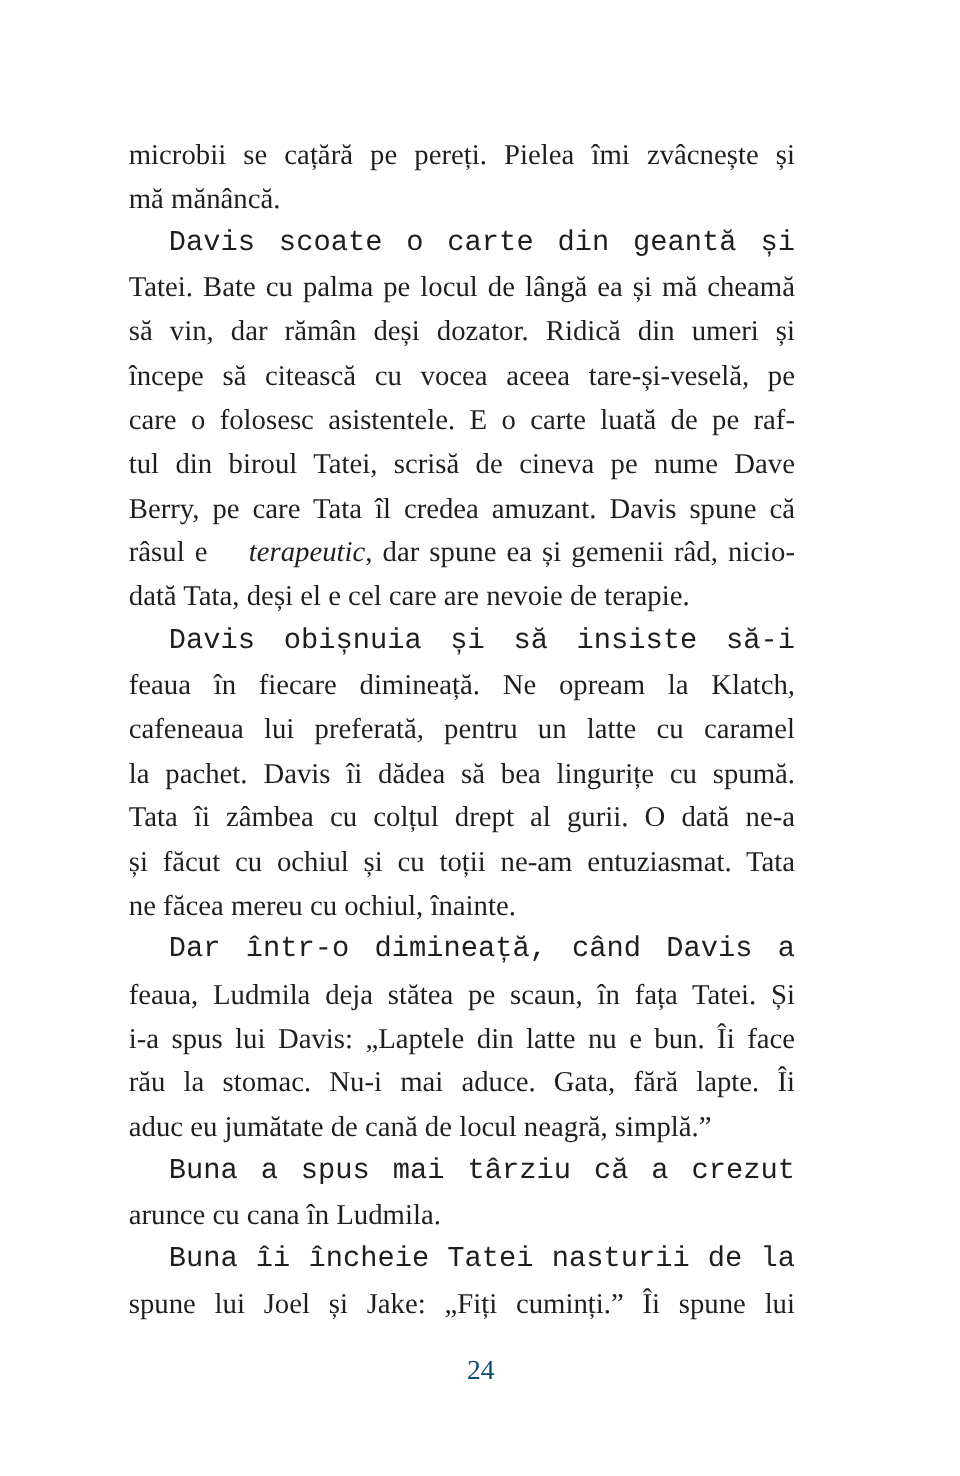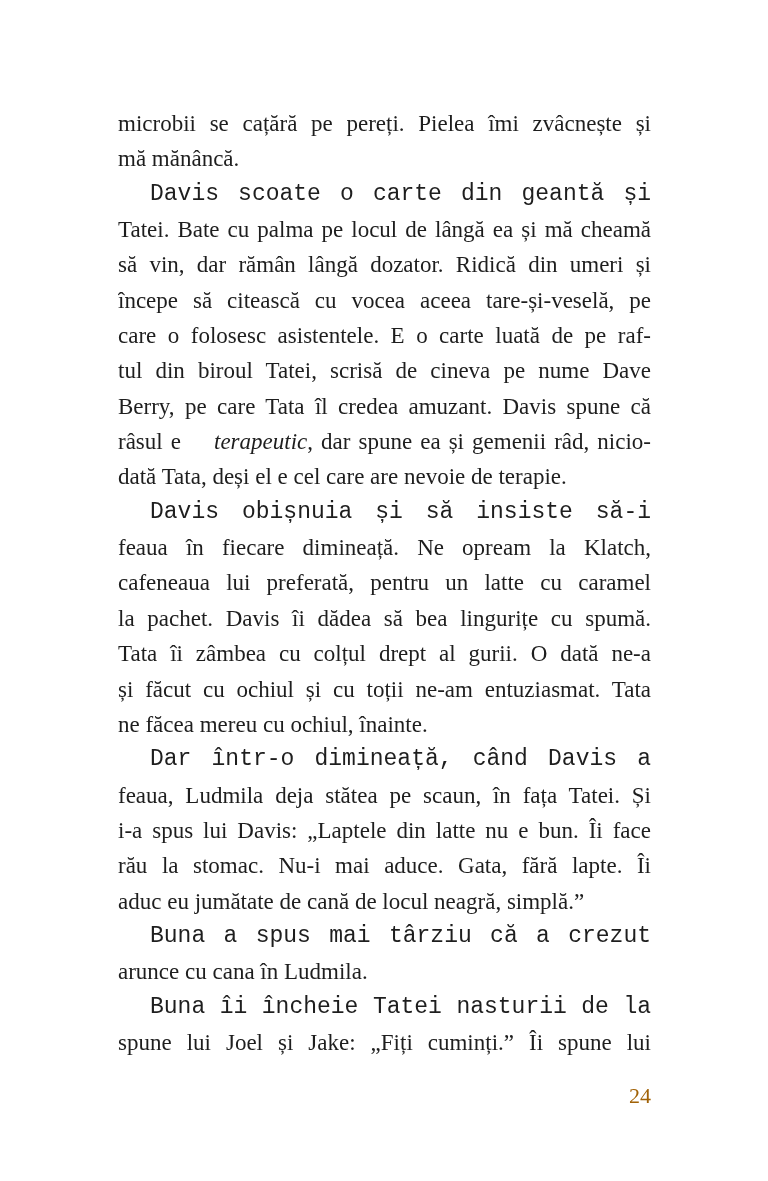--- a/index.html
+++ b/index.html
@@ -11,59 +11,59 @@
   }
   .book-page {
     position: relative;
     width: 768px; height: 1181px;
     background: #ffffff;
     color: #1e1e1e;
     overflow: hidden;
   }
   .text-block {
     position: absolute;
-    left: 118px; top: 106px;
+    left: 103px; top: 106px;
     width: 533px;
   }
   .paragraph { margin: 0; padding: 0; }
   .line {
     font-size: 23px;
     line-height: 35.35px;
     height: 35.35px;
     text-align: justify;
     text-align-last: justify;
     overflow: hidden;
     letter-spacing: 0;
   }
   .line.para-end { text-align-last: left; }
   .line.indent { text-indent: 32px; font-family: Liberation Mono, monospace; }
   .line em { font-style: italic; margin-left: 25px; }
   .page-number {
     position: absolute;
     left: 118px; top: 1084px;
     width: 533px;
-    text-align: right;
+    text-align: center;
     font-size: 22px;
     line-height: 1.1;
-    color: #a16207;
+    color: #0c4a6e;
   }
 </style>
 </head>
 <body>
 
 <div class="book-page">
   <div class="text-block">
       <div class="paragraph">
         <div class="line"><span>microbii se cațără pe pereți. Pielea îmi zvâcnește și</span></div>
         <div class="line para-end"><span>mă mănâncă.</span></div>
       </div>
       <div class="paragraph">
         <div class="line indent"><span>Davis scoate o carte din geantă și se așază pe patul</span></div>
         <div class="line"><span>Tatei. Bate cu palma pe locul de lângă ea și mă cheamă</span></div>
-        <div class="line"><span>să vin, dar rămân lângă dozator. Ridică din umeri și</span></div>
+        <div class="line"><span>să vin, dar rămân deși dozator. Ridică din umeri și</span></div>
         <div class="line"><span>începe să citească cu vocea aceea tare-și-veselă, pe</span></div>
         <div class="line"><span>care o folosesc asistentele. E o carte luată de pe raf-</span></div>
         <div class="line"><span>tul din biroul Tatei, scrisă de cineva pe nume Dave</span></div>
         <div class="line"><span>Berry, pe care Tata îl credea amuzant. Davis spune că</span></div>
         <div class="line"><span>râsul e </span><em>terapeutic</em><span>, dar spune ea și gemenii râd, nicio-</span></div>
         <div class="line para-end"><span>dată Tata, deși el e cel care are nevoie de terapie.</span></div>
       </div>
       <div class="paragraph">
         <div class="line indent"><span>Davis obișnuia și să insiste să-i aducă Tatei ca-</span></div>
         <div class="line"><span>feaua în fiecare dimineață. Ne opream la Klatch,</span></div>

